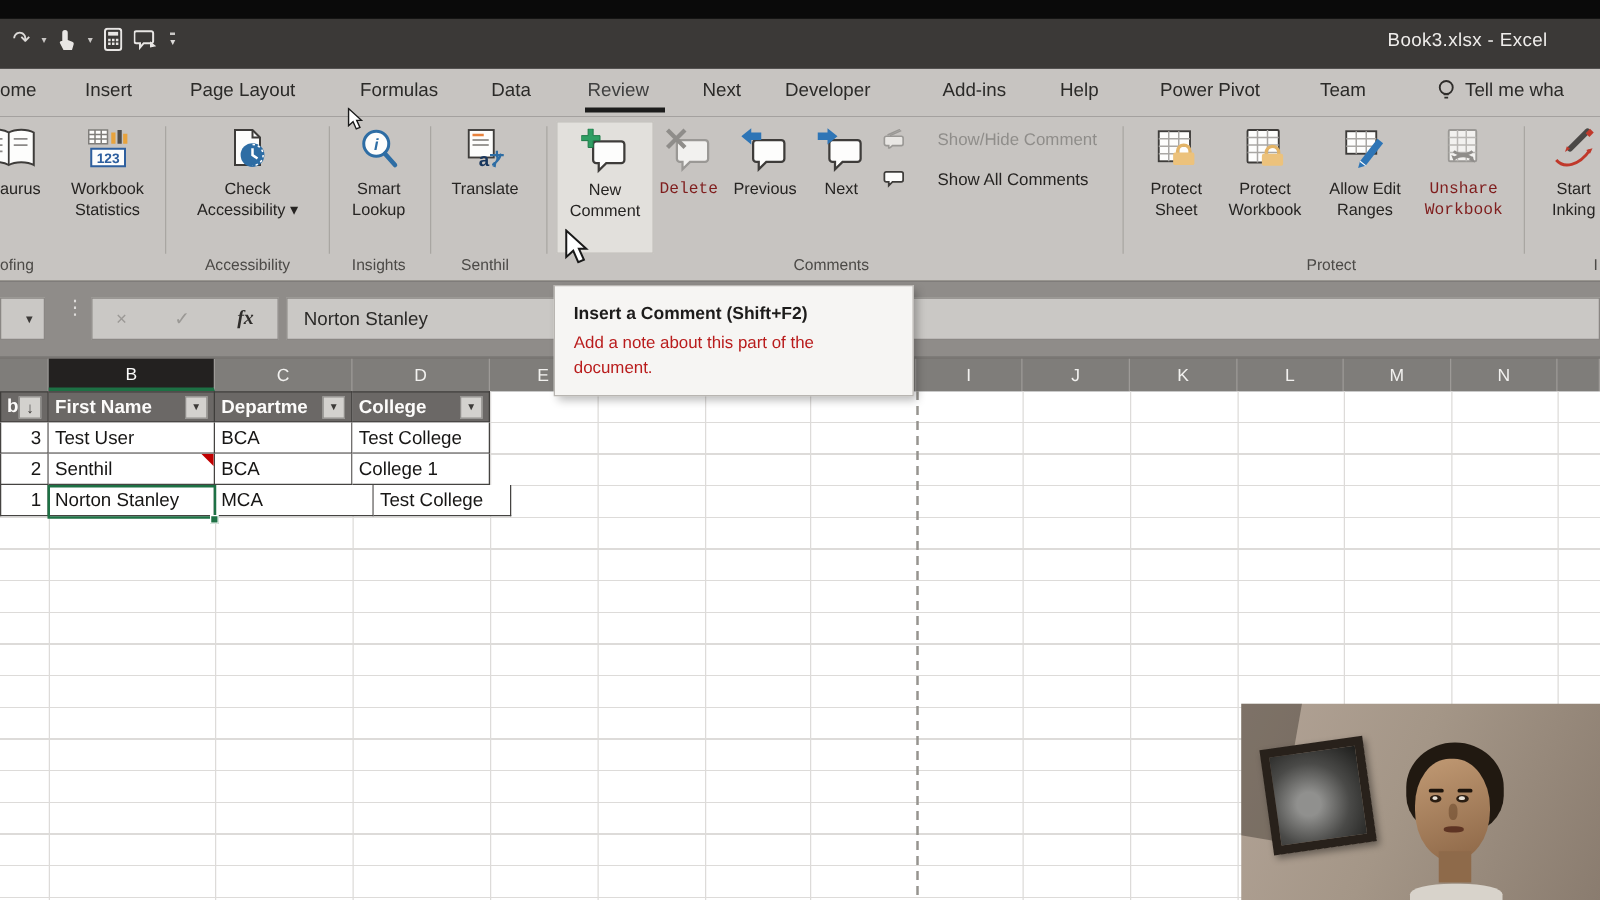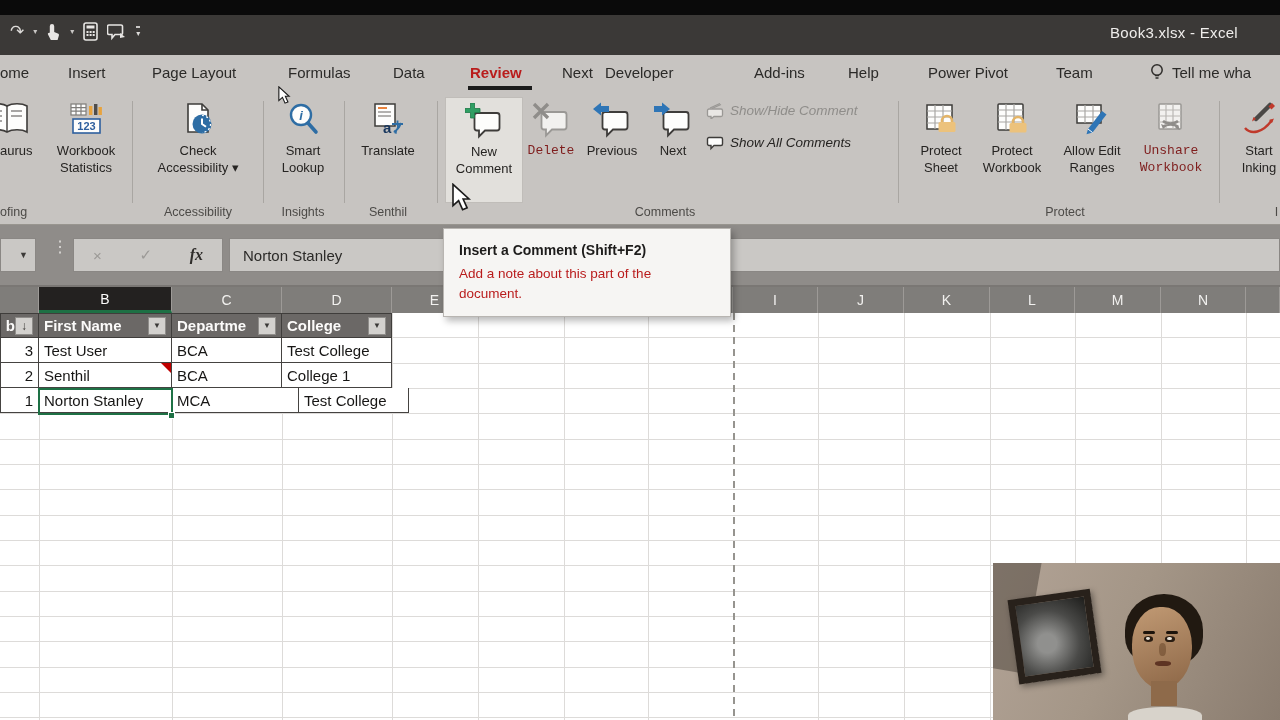--- a/index.html
+++ b/index.html
@@ -11,33 +11,33 @@
   .titlebar { position:absolute; left:0; top:15px; width:1280px; height:40px; background:#3b3937; }
   .qat { position:absolute; left:10px; top:6px; display:flex; align-items:center; gap:9px; color:#dddbd9; }
   .qat .glyph { font-size:17px; color:#dddbd9; }
   .qat .drop { font-size:8px; color:#c9c7c5; }
   .qat .more { display:inline-block; border-top:2px solid #c9c7c5; font-size:8px; padding-top:1px; }
   .doc-title { position:absolute; right:42px; top:9px; font-size:15px; color:#efedeb; letter-spacing:.3px; }
 
   
   .tabrow { position:absolute; left:0; top:55px; width:1280px; height:38px; background:#c7c4c1; }
   .tab { position:absolute; top:9px; font-size:15px; color:#2b2a28; white-space:nowrap; cursor:default; }
-  .tab.active { color:#b91c1c; font-weight:bold; }
+  .tab.active { color:#404040; font-weight:normal; }
   .tab-underline { position:absolute; left:468px; top:31px; width:64px; height:4px; background:#1c1c1c; }
   .tellme { position:absolute; left:1150px; top:8px; display:flex; gap:8px; align-items:center; font-size:15px; color:#2b2a28; white-space:nowrap; }
 
   
   .ribbon { position:absolute; left:0; top:93px; width:1280px; height:132px; background:#c7c4c1; border-bottom:1px solid #98958f; }
   .divider { position:absolute; top:8px; height:102px; width:1px; background:#a9a6a2; }
   .grouplabel { position:absolute; top:112px; height:18px; font-size:12.5px; color:#4c4a47; text-align:center; white-space:nowrap; }
   .bigbtn { position:absolute; top:4px; height:106px; display:flex; flex-direction:column; align-items:center; padding-top:5px; }
   .bigbtn .lbl { margin-top:5px; font-size:13px; line-height:1.28; color:#262422; text-align:center; white-space:pre-line; }
   .bigbtn.hover { background:#e2e0dc; border:1px solid #c0bdb9; }
   .bigbtn.disabled .lbl { color:#7f1d1d;font-family:Liberation Mono, monospace; }
-  .smallbtn { position:absolute; display:flex; gap:5px; font-size:13.5px; color:#262422; white-space:nowrap;font-style:italic; }
+  .smallbtn { position:absolute; display:flex; align-items:center; gap:25px; font-size:13.5px; color:#262422; white-space:nowrap; }
   .smallbtn.disabled { color:#8f8d8a; }
 
   
   .formulabar { position:absolute; left:0; top:225px; width:1280px; height:62px; background:#8f8c89; border-bottom:2px solid #7a7774; }
   .namebox { position:absolute; left:0; top:13px; width:36px; height:34px; background:#cac8c5; border:1px solid #8a8784; display:flex; align-items:center; justify-content:flex-end; padding-right:7px; }
   .namebox .drop { font-size:9px; color:#3c3a38; }
   .grip { position:absolute; left:52px; top:18px; color:#dedcda; font-size:16px; letter-spacing:0; line-height:8px; }
   .fx-panel { position:absolute; left:73px; top:13px; width:150px; height:34px; background:#cac8c5; border:1px solid #8a8784; display:flex; align-items:center; justify-content:space-around; }
   .fx-panel .dis { color:#9b9996; font-size:15px; }
   .fx-panel .fx { color:#2f2d2b; font-family:"Liberation Serif",serif; font-style:italic; font-weight:bold; font-size:16px; }
@@ -130,21 +130,21 @@
   </div>
 
   <div class="tabrow">
     <span class="tab" style="left:0">ome</span>
     <span class="tab" style="left:68px">Insert</span>
     <span class="tab" style="left:152px">Page Layout</span>
     <span class="tab" style="left:288px">Formulas</span>
     <span class="tab" style="left:393px">Data</span>
     <span class="tab active" style="left:470px">Review</span>
     <span class="tab" style="left:562px">Next</span>
-    <span class="tab" style="left:605px">Developer</span>
+    <span class="tab" style="left:628px">Developer</span>
     <span class="tab" style="left:754px">Add-ins</span>
     <span class="tab" style="left:848px">Help</span>
     <span class="tab" style="left:928px">Power Pivot</span>
     <span class="tab" style="left:1056px">Team</span>
     <div class="tab-underline"></div>
     <div class="tellme">
       <svg width="14" height="19" viewBox="0 0 14 19">
           <circle cx="7" cy="7" r="5.2" fill="none" stroke="#2f2d2b" stroke-width="1.5"></circle>
           <path d="M5 12.5 h4 M5.5 15 h3" stroke="#2f2d2b" stroke-width="1.4"></path>
         </svg>

